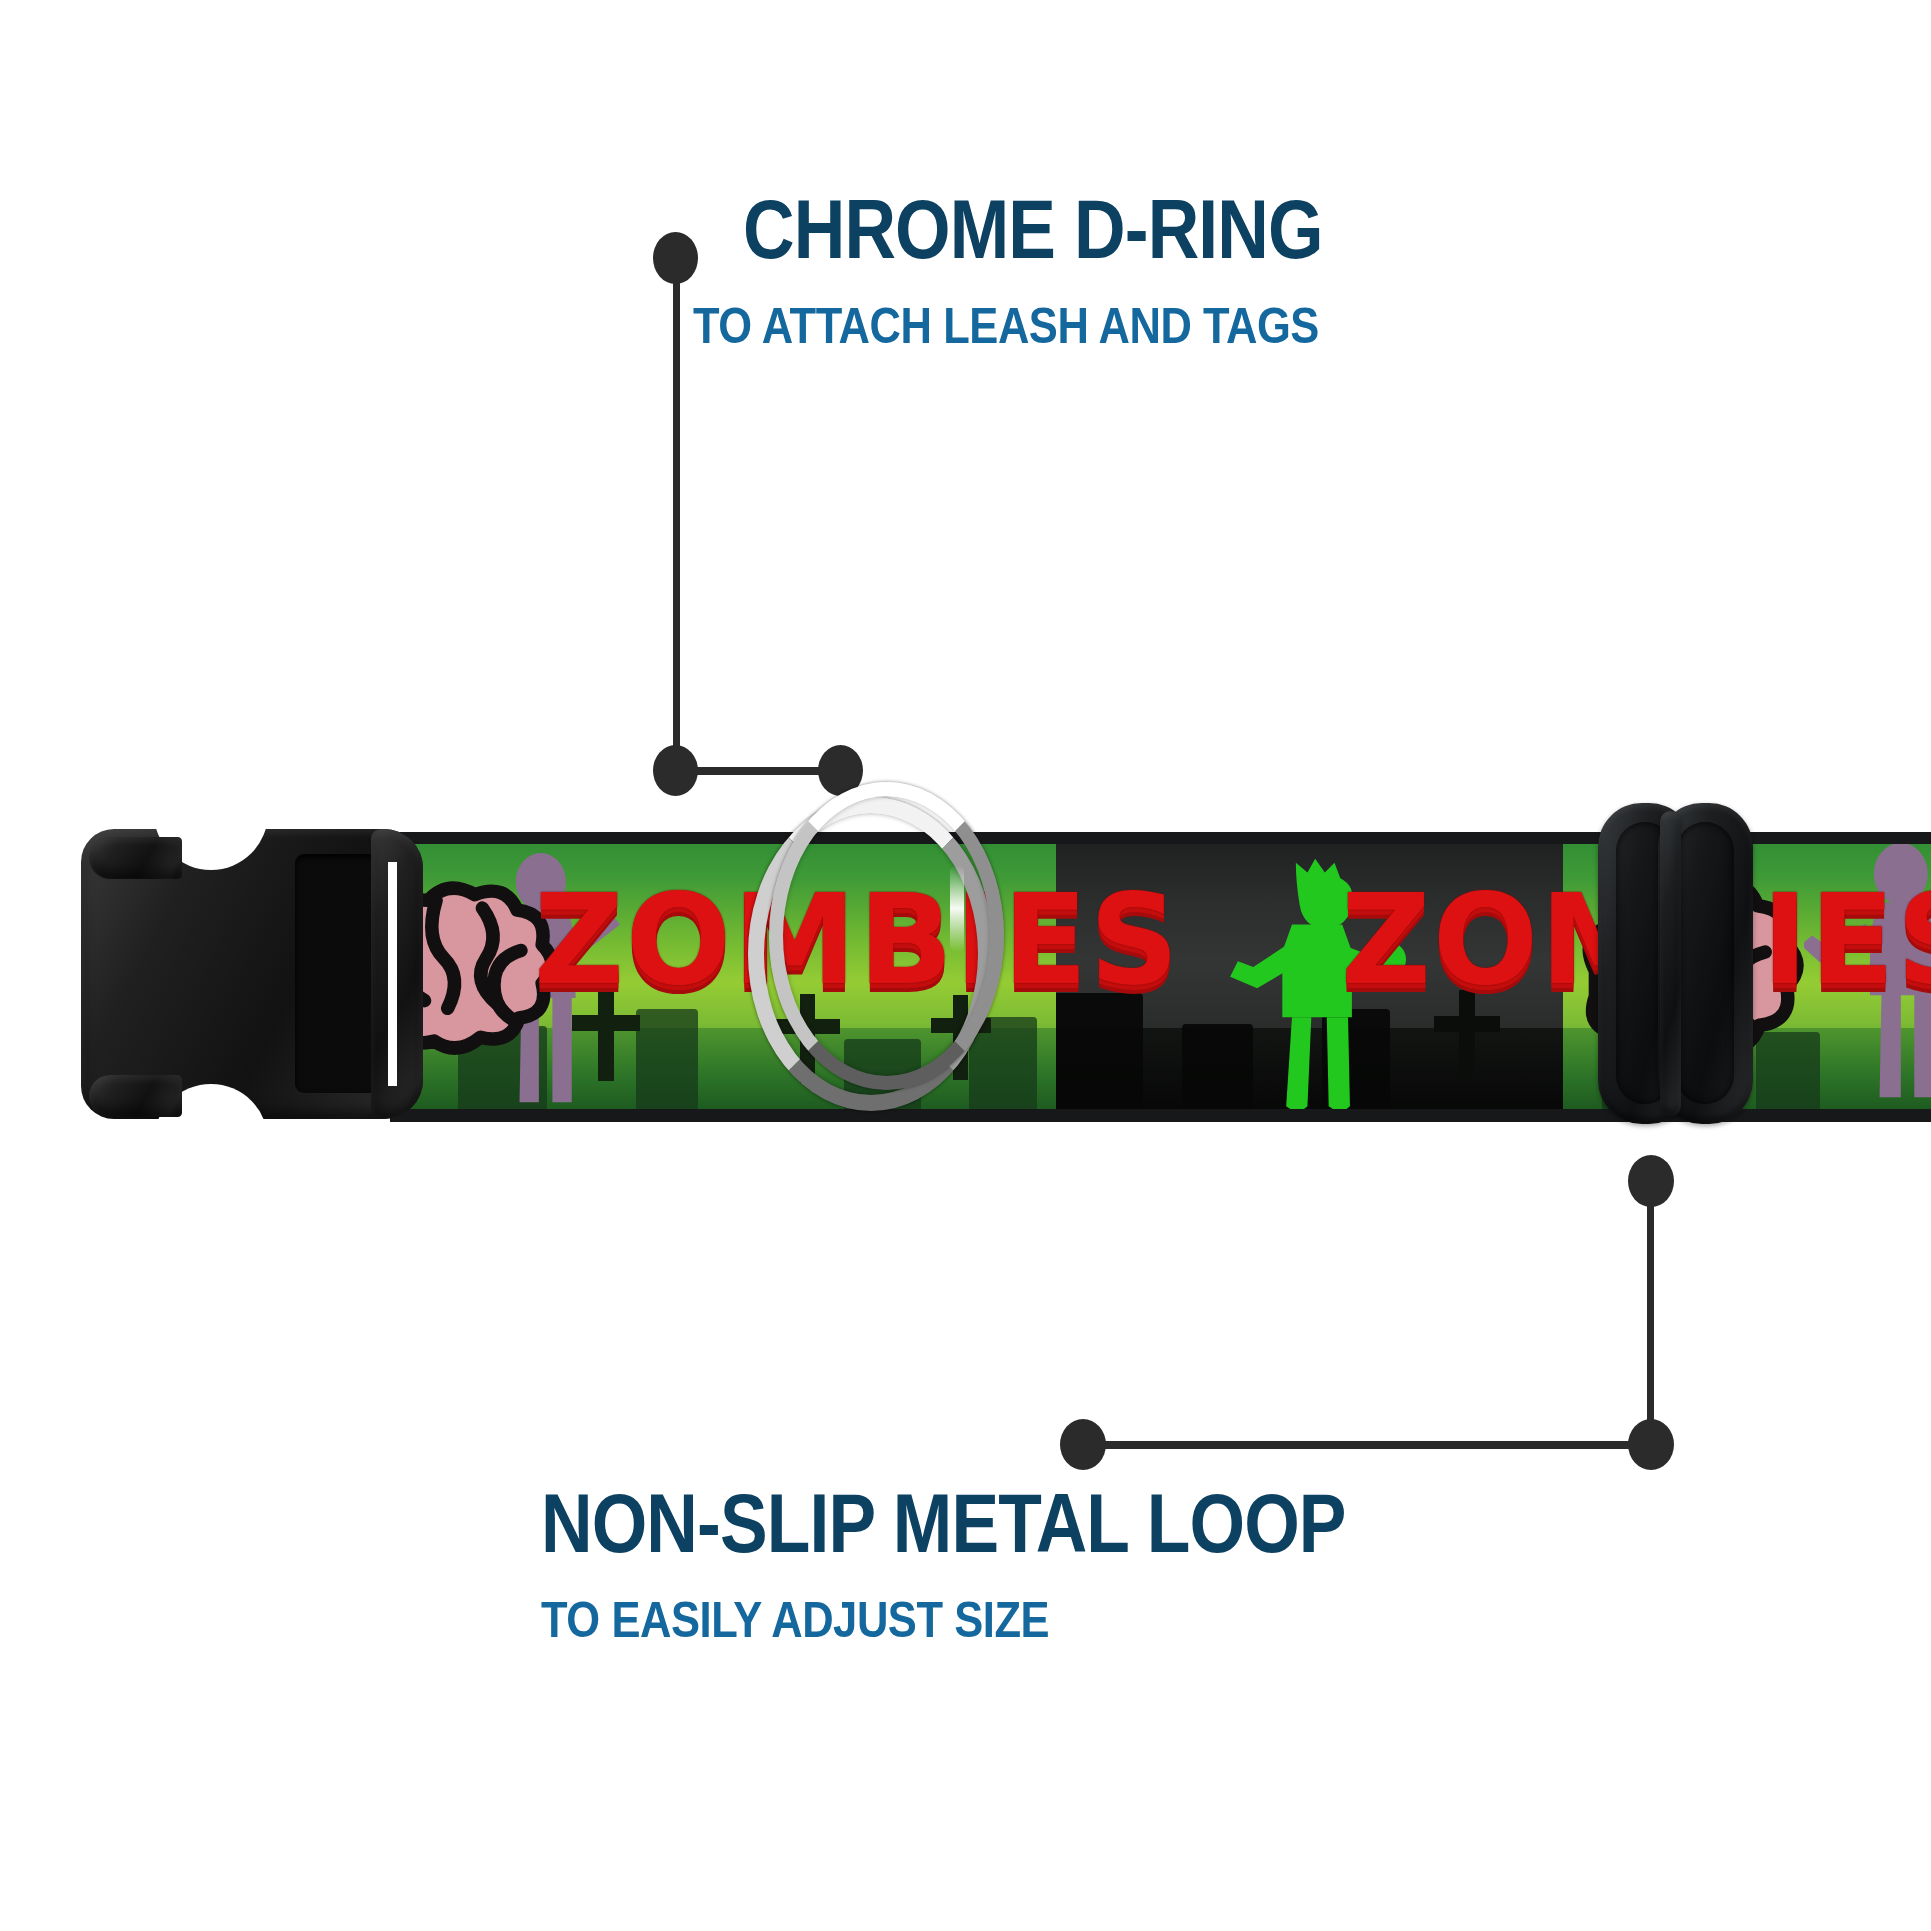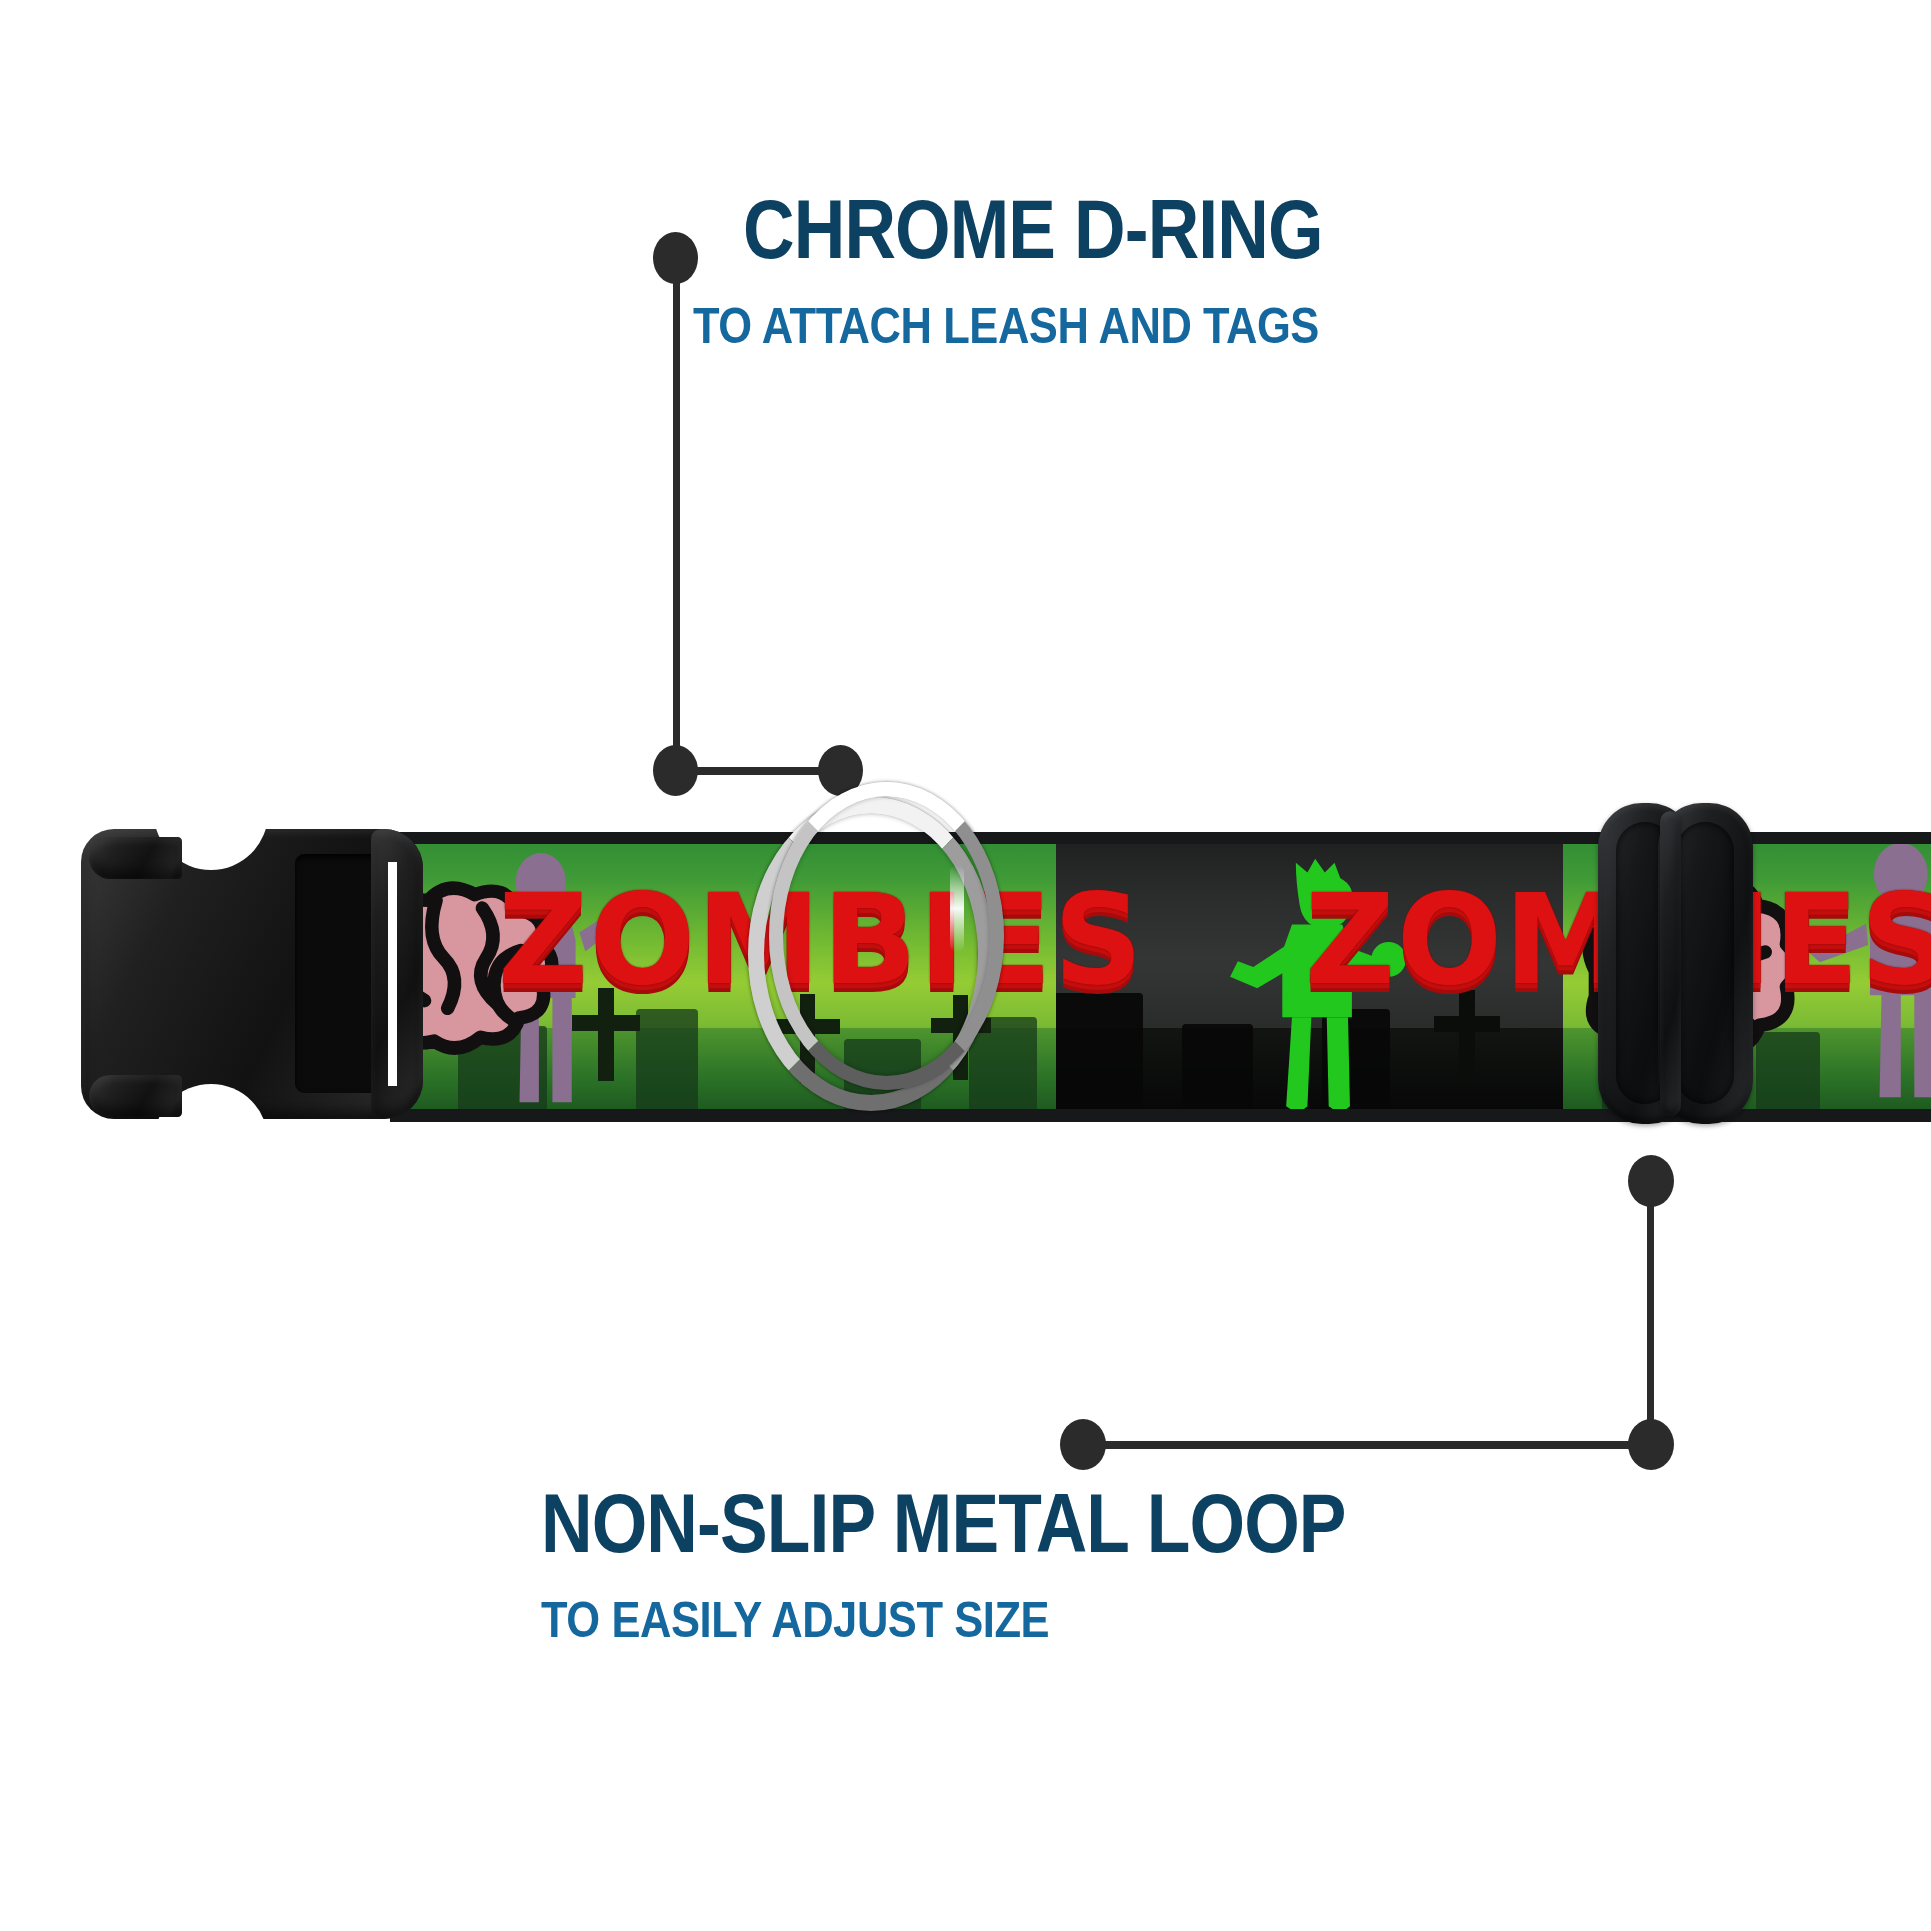--- a/index.html
+++ b/index.html
@@ -166,20 +166,21 @@
     font-weight: bold;
     color: #dd1111;
     letter-spacing: 1.9px;
     white-space: nowrap;
     line-height: 1;
     z-index: 20;
     text-shadow:
       0 0 1.9px #7a0707,
       0 4.8px 0 #c40d0d,
       0 8.7px 0 #a60a0a;
+    margin-left: 36px;
   }
 
   
   #buckle {
     position: absolute;
     left: 81px;
     top: -14.5px;
     width: 348px;
     height: 324px;
     z-index: 60;

